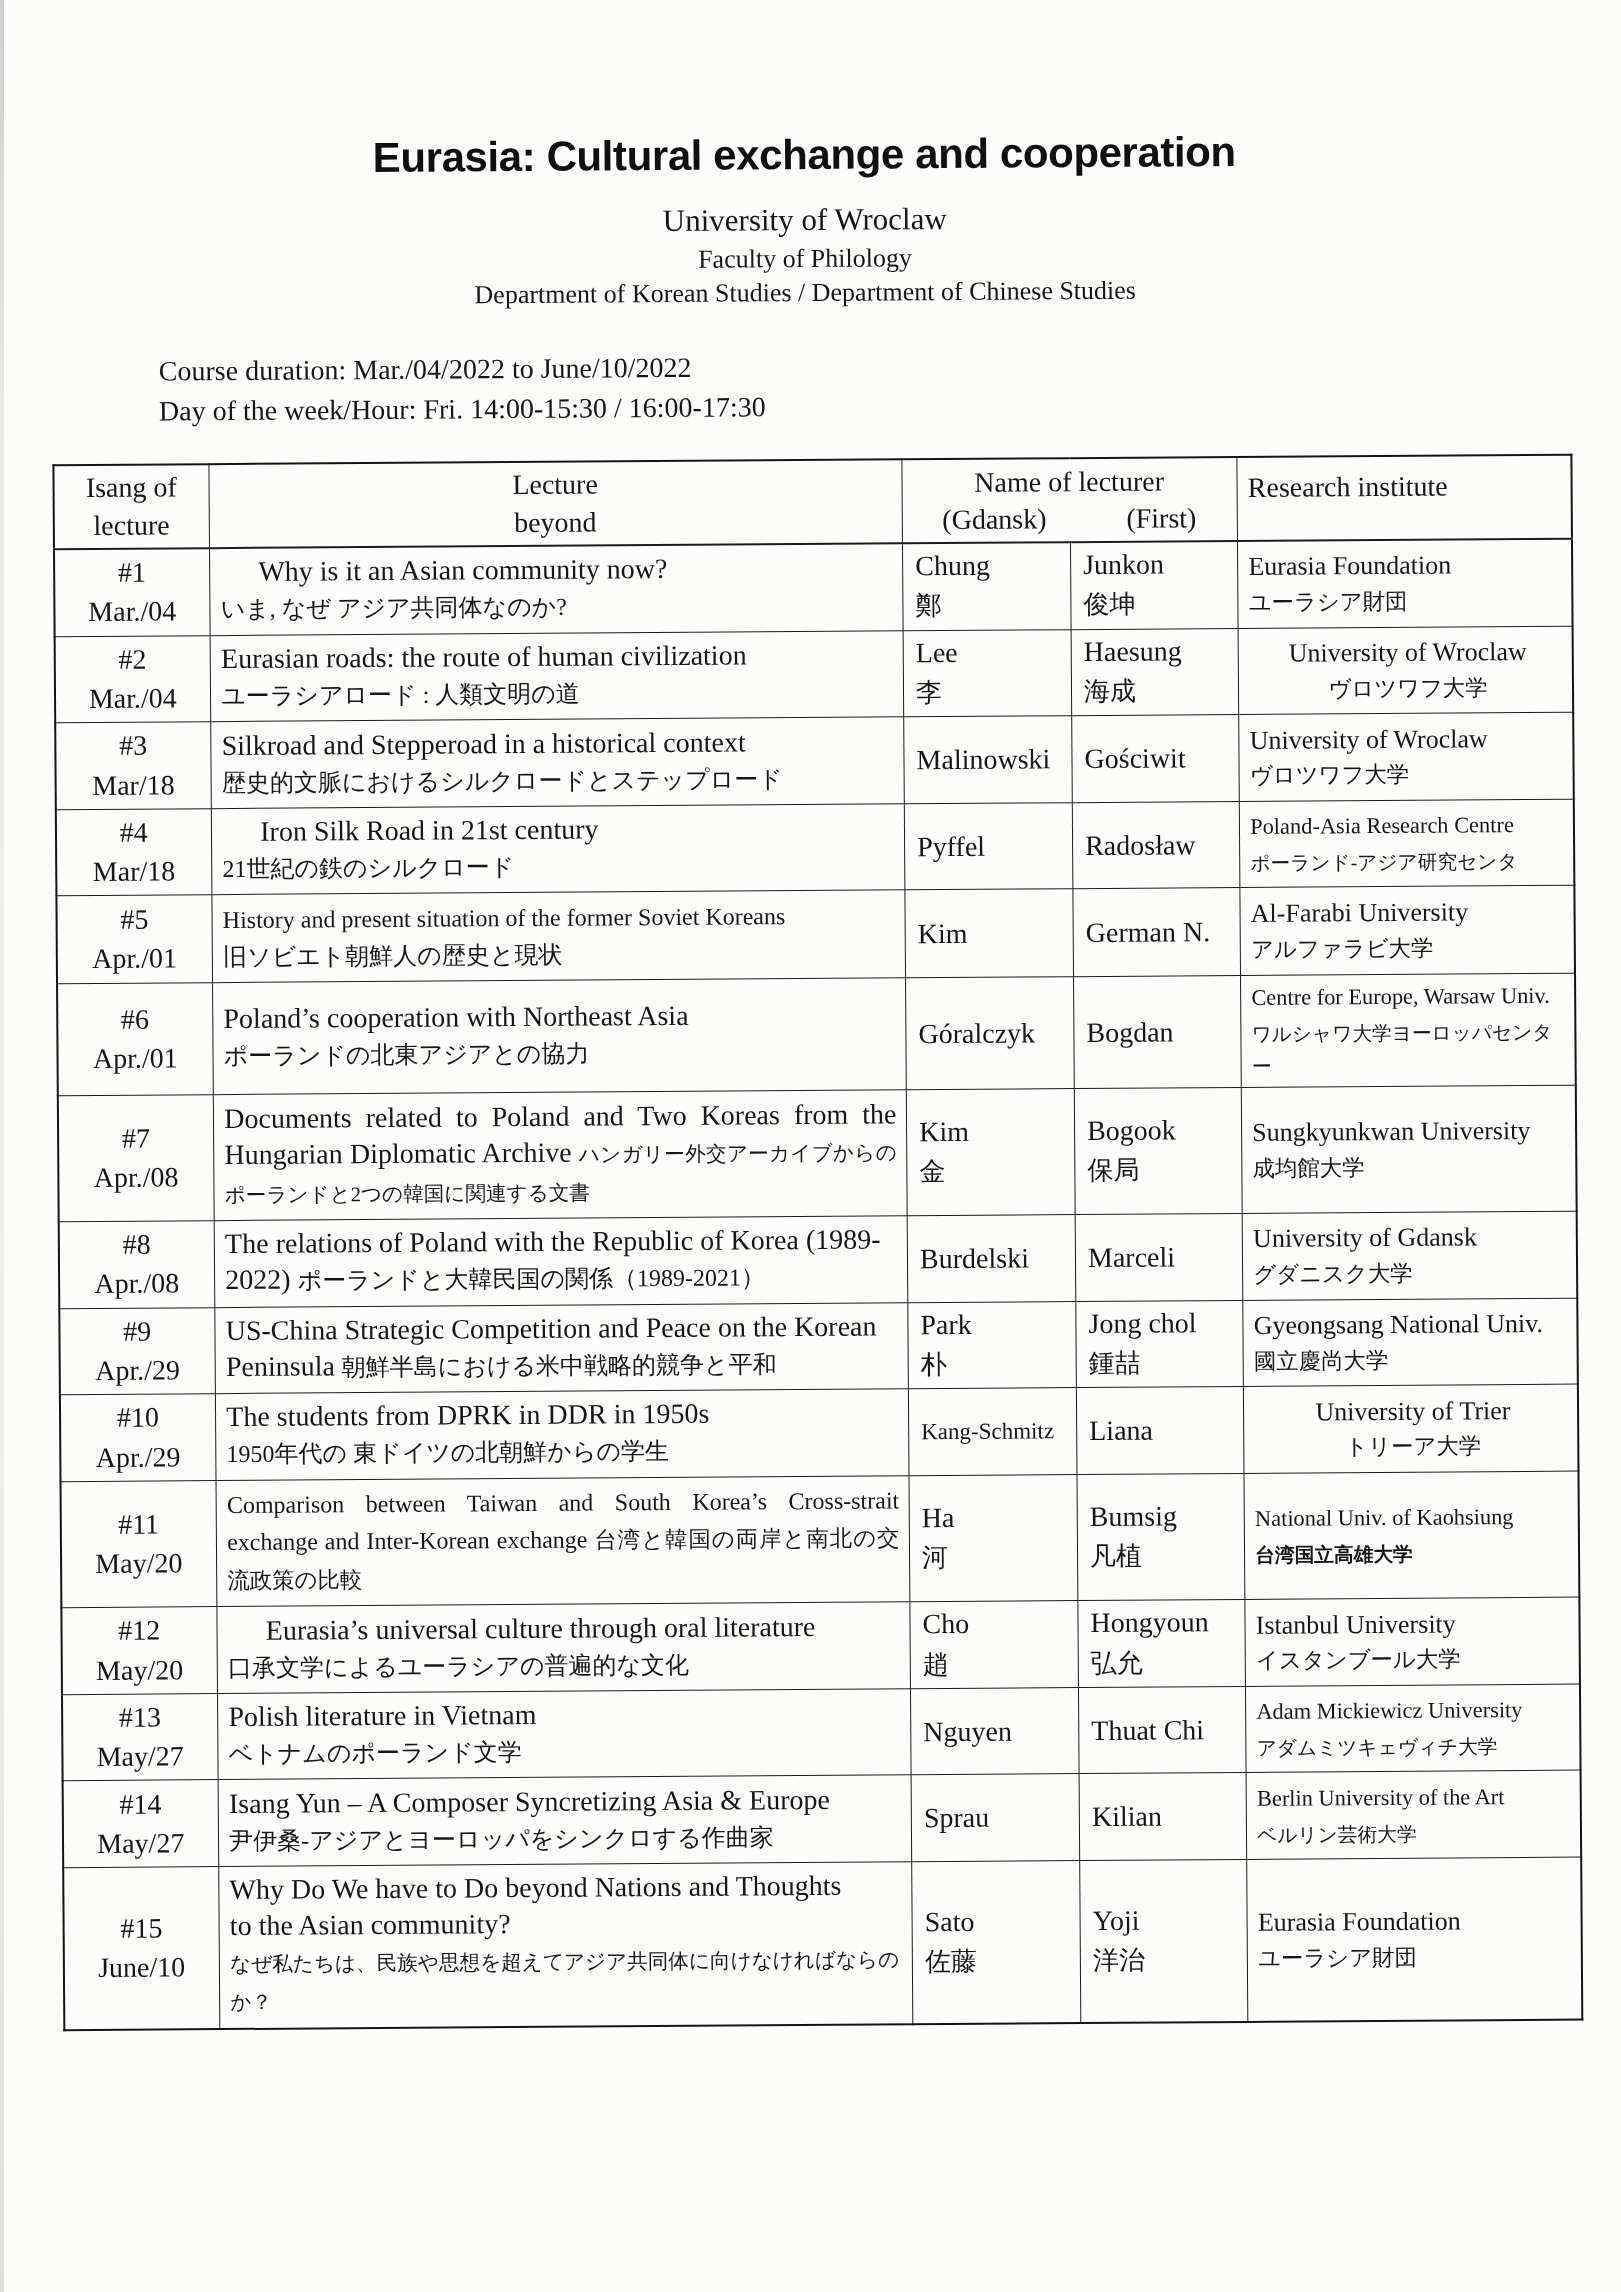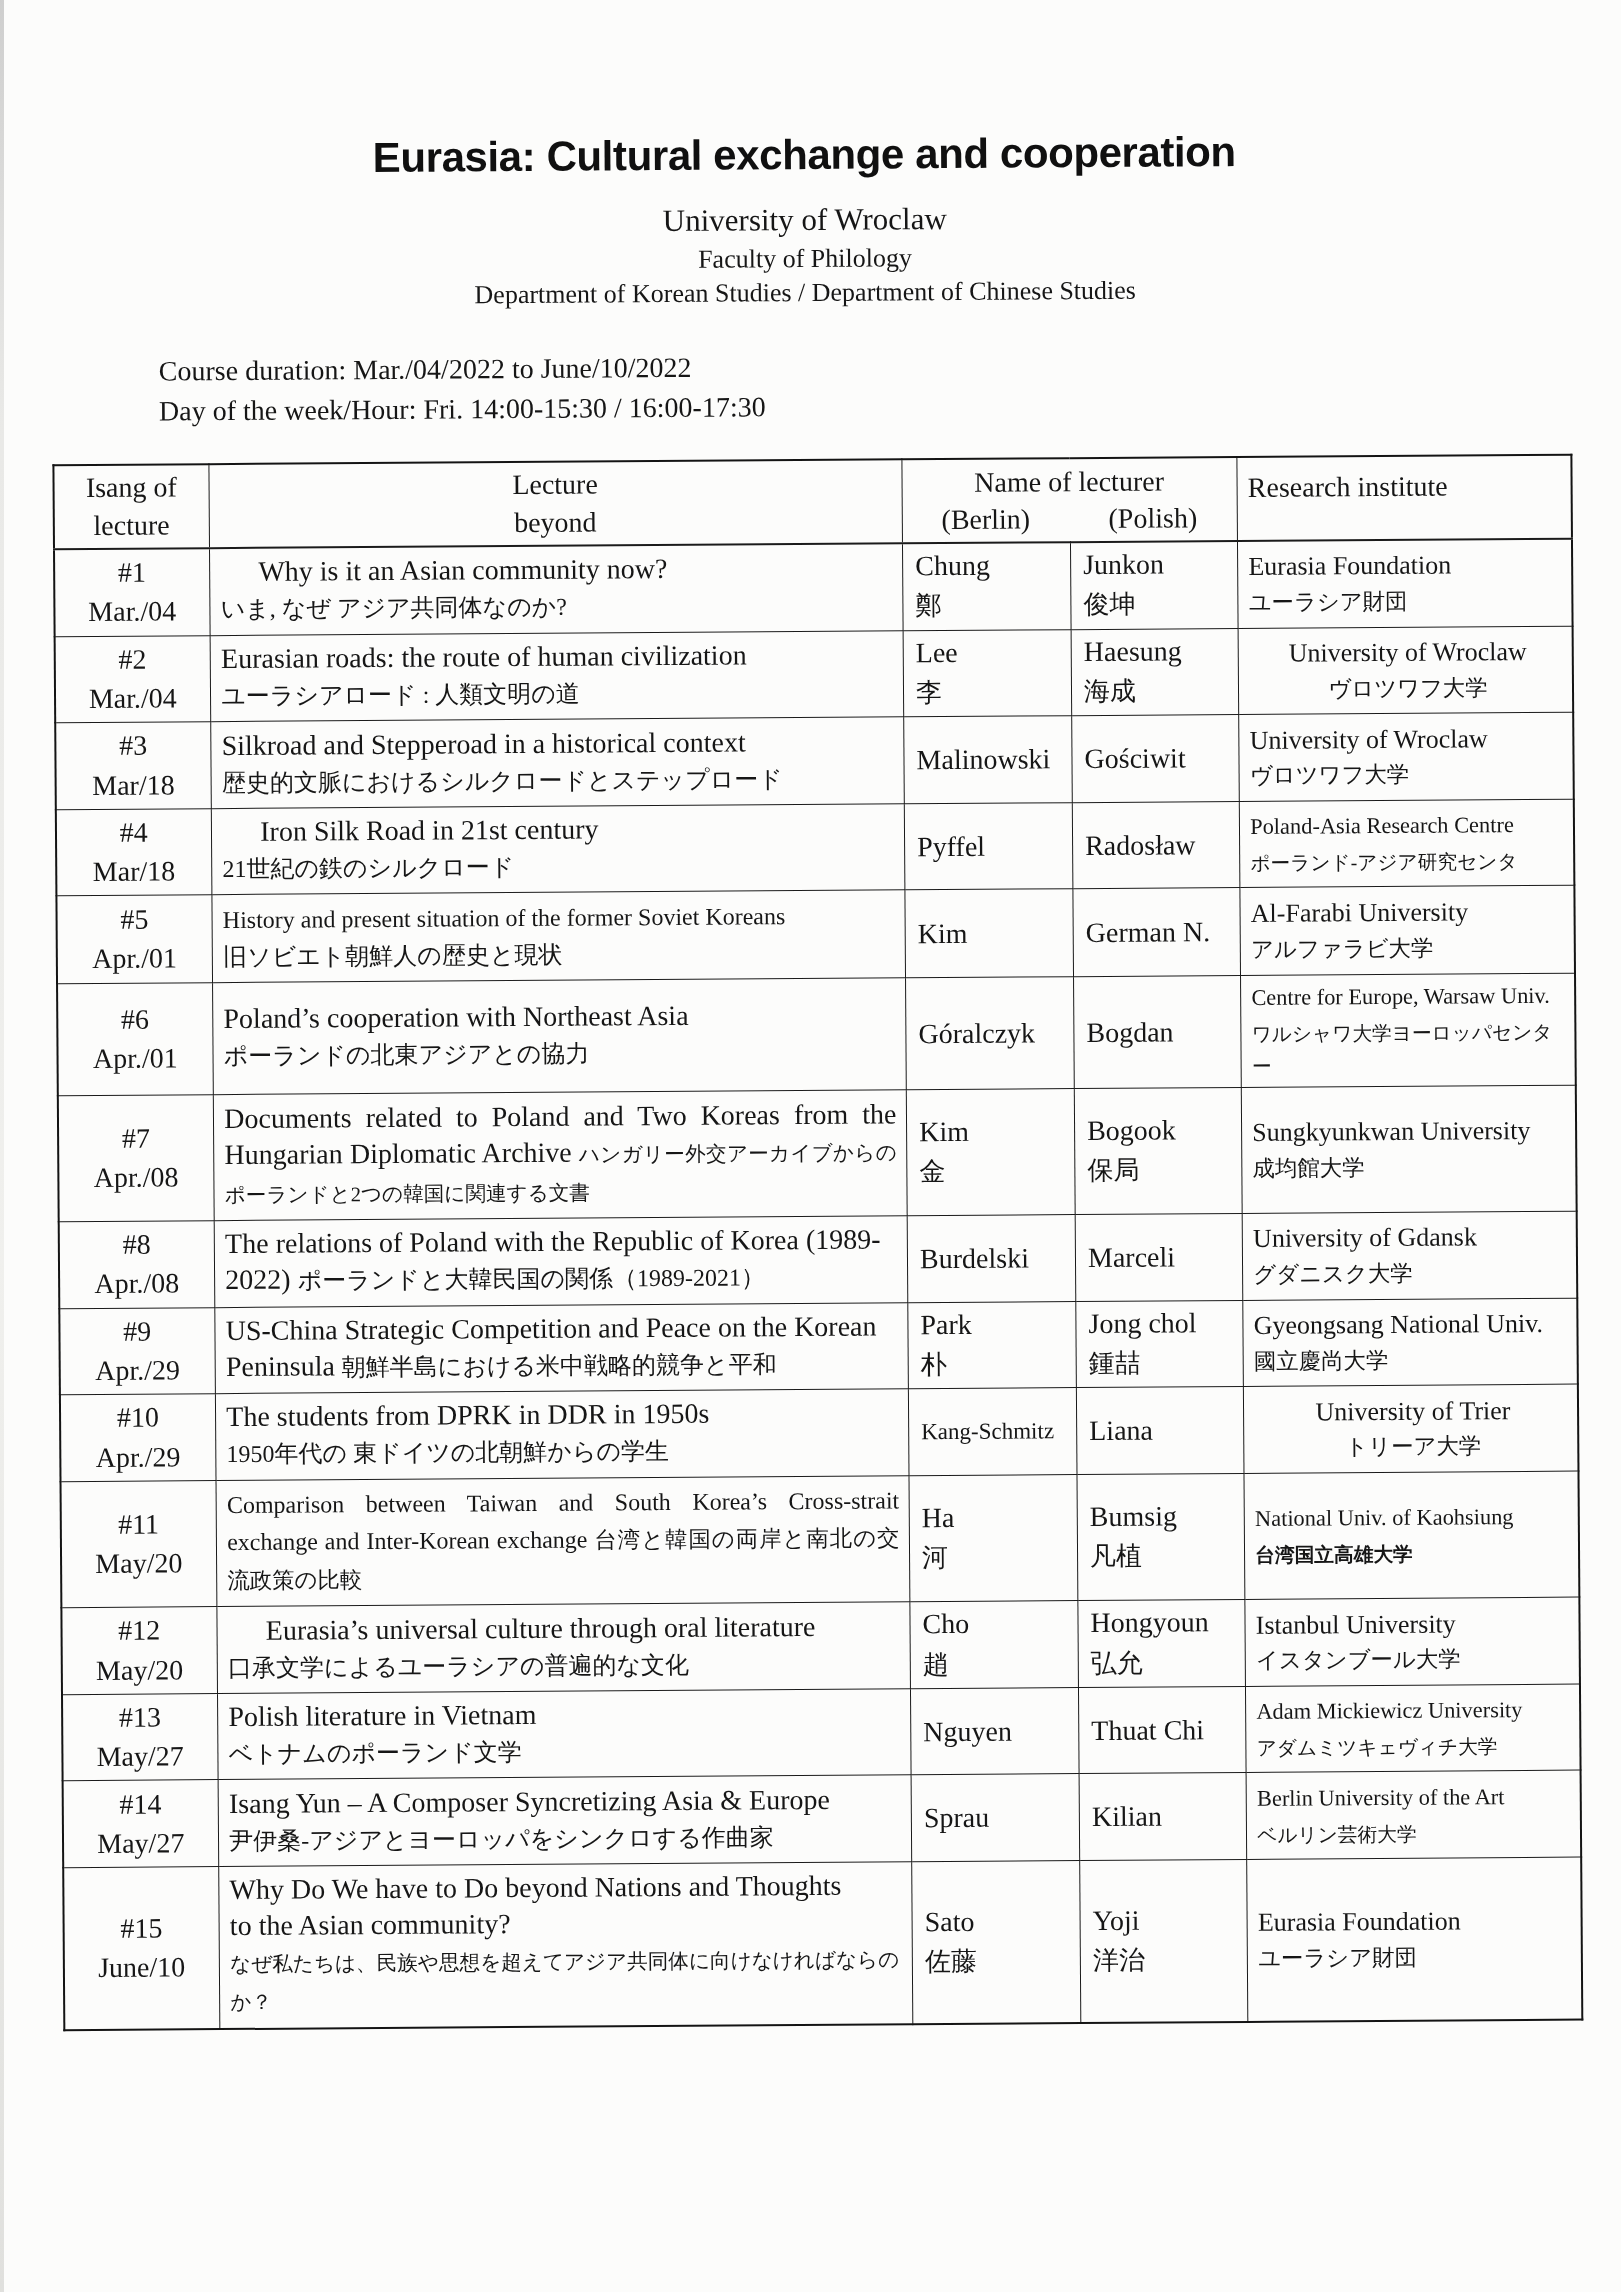--- a/index.html
+++ b/index.html
@@ -100,22 +100,22 @@
           <span>Isang of</span><br>
           <span>lecture</span>
         </th>
         <th class="h-title">
           <span>Lecture</span><br>
           <span>beyond</span>
         </th>
         <th class="h-name" colspan="2">
           <div>Name of lecturer</div>
           <div class="h-name-sub">
-            <span>(Berlin)</span>
-            <span>(Polish)</span>
+            <span>(Gdansk)</span>
+            <span>(First)</span>
           </div>
         </th>
         <th class="h-inst">Research institute</th>
       </tr>
     </thead>
     <tbody>
         <tr class="indent1">
     <td class="c-date">
       <div class="rnum">#1</div>
       <div class="rdate">Mar./04</div>

